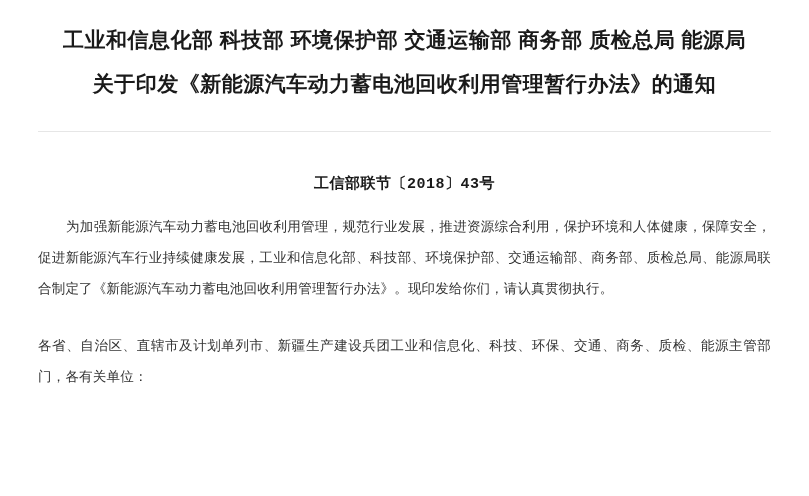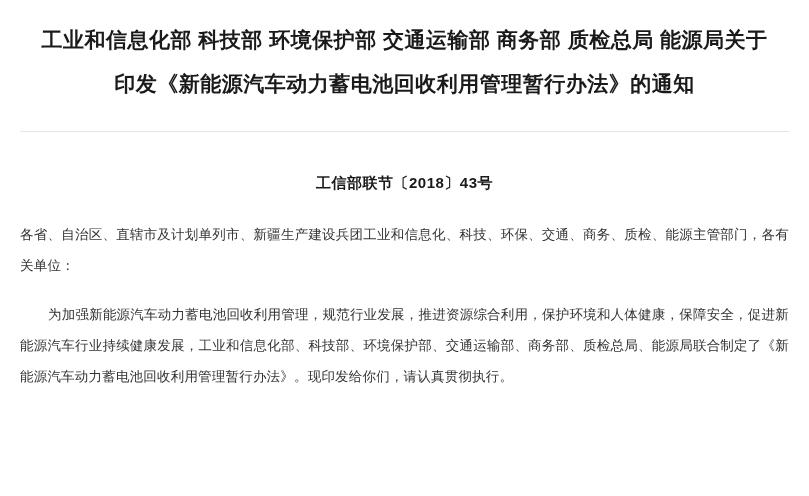--- a/index.html
+++ b/index.html
@@ -11,21 +11,21 @@
     height: 496px;
     background: #ffffff;
     font-family: "Liberation Sans", sans-serif;
     color: #333333;
     overflow: hidden;
   }
   .page {
     width: 809px;
     height: 384px;
     box-sizing: border-box;
-    padding: 0 20px;
+    padding: 0 38px;
     position: relative;
   }
   .doc-title {
     font-family: "Liberation Sans", sans-serif;
     font-size: 21px;
     font-weight: bold;
     color: #1a1a1a;
     line-height: 44px;
     text-align: center;
     letter-spacing: 0.5px;
@@ -45,21 +45,21 @@
   }
   .meta-sep {
     padding: 0 7px;
   }
   .divider {
     border-top: 1px solid #e6e6e6;
     margin-top: 25px;
   }
   .doc-number {
     text-align: center;
-    font-family: Liberation Sans, sans-serif;
+    font-family: Liberation Mono, monospace;
     font-size: 15px;
     font-weight: bold;
     color: #1a1a1a;
     margin-top: 42px;
     letter-spacing: 0.5px;
   }
   .body-text {
     font-family: "Liberation Sans", sans-serif;
     font-size: 13.5px;
     color: #333333;
@@ -85,19 +85,19 @@
 
 <div class="page">
 
   <h1 class="doc-title">工业和信息化部 科技部 环境保护部 交通运输部 商务部 质检总局 能源局关于印发《新能源汽车动力蓄电池回收利用管理暂行办法》的通知</h1>
 
 
   <div class="divider"></div>
 
   <div class="doc-number">工信部联节〔2018〕43号</div>
 
+  <p class="body-text indent">为加强新能源汽车动力蓄电池回收利用管理，规范行业发展，推进资源综合利用，保护环境和人体健康，保障安全，促进新能源汽车行业持续健康发展，工业和信息化部、科技部、环境保护部、交通运输部、商务部、质检总局、能源局联合制定了《新能源汽车动力蓄电池回收利用管理暂行办法》。现印发给你们，请认真贯彻执行。</p>
+
   <p class="body-text">各省、自治区、直辖市及计划单列市、新疆生产建设兵团工业和信息化、科技、环保、交通、商务、质检、能源主管部门，各有关单位：</p>
-
-  <p class="body-text indent">为加强新能源汽车动力蓄电池回收利用管理，规范行业发展，推进资源综合利用，保护环境和人体健康，保障安全，促进新能源汽车行业持续健康发展，工业和信息化部、科技部、环境保护部、交通运输部、商务部、质检总局、能源局联合制定了《新能源汽车动力蓄电池回收利用管理暂行办法》。现印发给你们，请认真贯彻执行。</p>
 
   <div class="scrollbar-track"></div>
 
 </div>
 
 </body></html>

